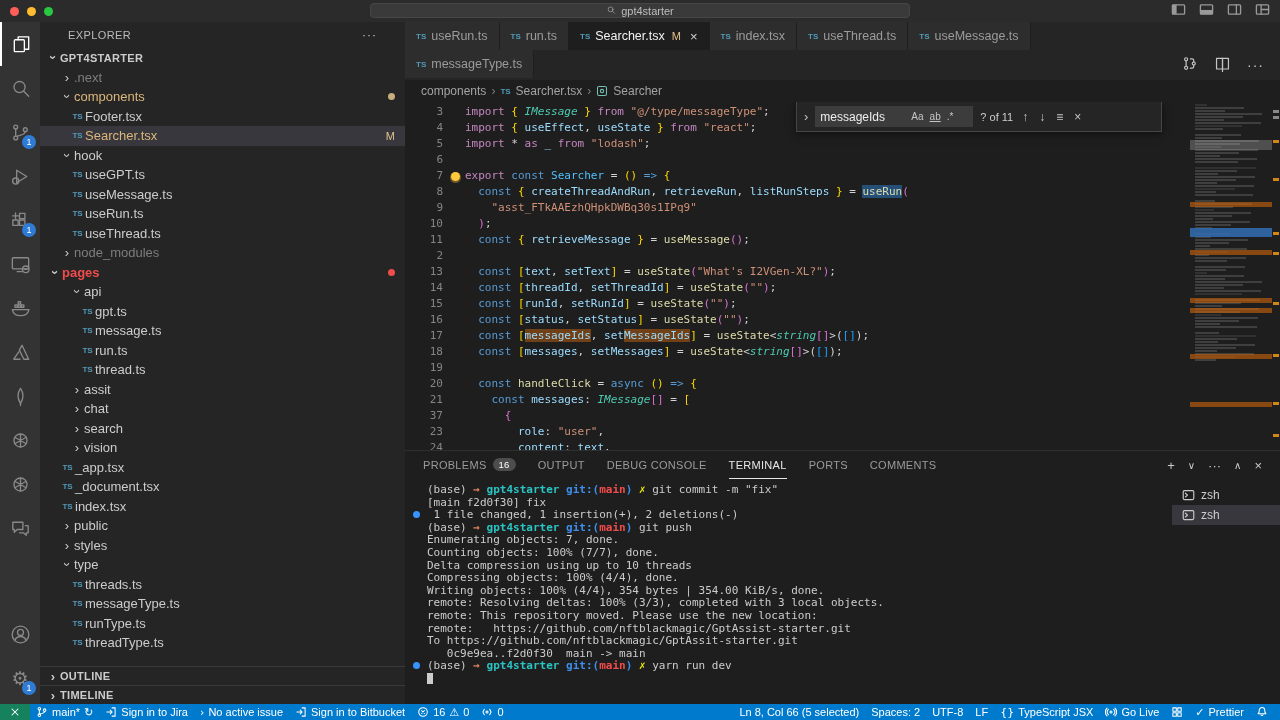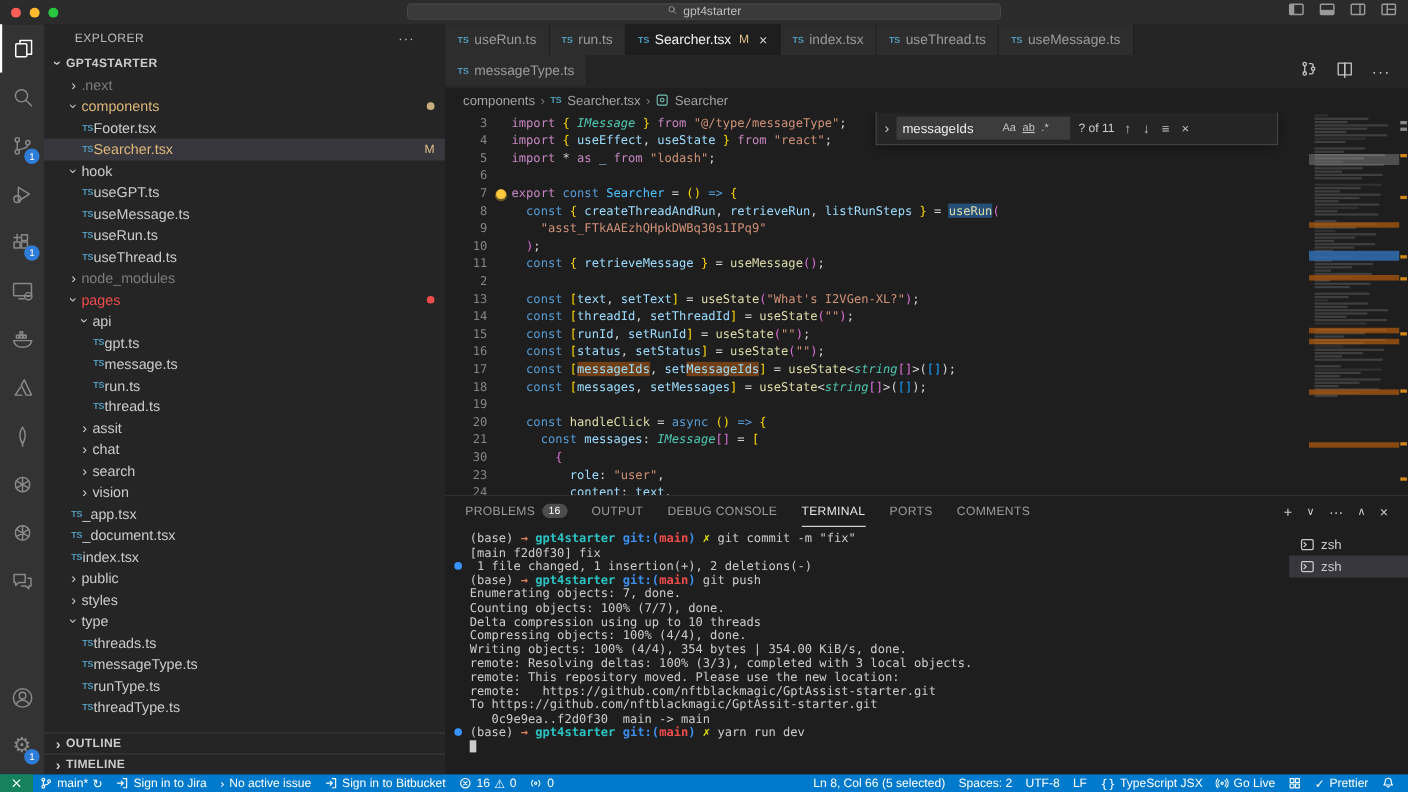--- a/index.html
+++ b/index.html
@@ -38,21 +38,21 @@
   .sidebar { width:365px; background:#252526; display:flex; flex-direction:column; flex:0 0 365px; }
   .sb-header { height:26px; display:flex; align-items:center; padding:0 28px; font-size:11px;
     color:#bbbbbb; letter-spacing:.4px; flex:0 0 26px; }
   .sb-header .more { margin-left:auto; color:#c5c5c5; letter-spacing:1px; font-size:12px; }
   .tree { flex:1; overflow:hidden; font-size:13px; color:#cccccc; }
   .trow { height:19.5px; display:flex; align-items:center; padding-right:10px; cursor:pointer; }
   .trow.root { font-weight:bold; font-size:11px; padding-left:6px; letter-spacing:.3px; }
   .trow.selrow { background:#37373d; }
   .chev { width:14px; display:inline-block; text-align:center; color:#cccccc; font-size:13px; flex:0 0 14px; }
   .chev.exp { transform:rotate(90deg); }
-  .ts-ico { color:#519aba; font-size:8px; font-weight:bold; width:15px; text-align:right; flex:0 0 15px;
+  .ts-ico { color:#519aba; font-size:8px; font-weight:bold; width:15px; text-align:center; flex:0 0 15px;
     font-family:"Liberation Sans",sans-serif; }
   .tlbl { white-space:nowrap; }
   .c-ignored { color:#7d7d7d; }
   .c-modified { color:#dcb67a; }
   .c-error { color:#f14c4c; }
   .dotb { width:7px; height:7px; border-radius:50%; margin-left:auto; background:#cccccc; }
   .dotb.c-modified { background:#c8ae7d; }
   .dotb.c-error { background:#f14c4c; }
   .mb { margin-left:auto; color:#e2c08d; font-size:11px; }
   .sections { flex:0 0 38px; }
@@ -337,21 +337,21 @@
             <span class="tlbl">useRun.ts</span>
           </div>
           <div class="trow" style="padding-left: 30px;">
             <span class="ts-ico">TS</span>
             <span class="tlbl">useThread.ts</span>
           </div>
           <div class="trow" style="padding-left: 20px;">
             <span class="chev">›</span>
             <span class="tlbl c-ignored">node_modules</span>
           </div>
-          <div class="trow" style="padding-left: 20px;">
+          <div class="trow" style="padding-left: 8px; font-weight: bold;">
             <span class="chev exp">›</span>
             <span class="tlbl c-error">pages</span>
             <span class="dotb c-error"></span>
           </div>
           <div class="trow" style="padding-left: 30px;">
             <span class="chev exp">›</span>
             <span class="tlbl">api</span>
           </div>
           <div class="trow" style="padding-left: 40px;">
             <span class="ts-ico">TS</span>
@@ -519,21 +519,21 @@
             <div class="cl"><span class="ln">2</span><span class="ct"></span></div>
             <div class="cl"><span class="ln">13</span><span class="ct"><span class="st">  const </span><span class="b1">[</span><span class="var">text</span><span class="pn">, </span><span class="var">setText</span><span class="b1">]</span><span class="pn"> = </span><span class="fn">useState</span><span class="b2">(</span><span class="str">"What's I2VGen-XL?"</span><span class="b2">)</span><span class="pn">;</span></span></div>
             <div class="cl"><span class="ln">14</span><span class="ct"><span class="st">  const </span><span class="b1">[</span><span class="var">threadId</span><span class="pn">, </span><span class="var">setThreadId</span><span class="b1">]</span><span class="pn"> = </span><span class="fn">useState</span><span class="b2">(</span><span class="str">""</span><span class="b2">)</span><span class="pn">;</span></span></div>
             <div class="cl"><span class="ln">15</span><span class="ct"><span class="st">  const </span><span class="b1">[</span><span class="var">runId</span><span class="pn">, </span><span class="var">setRunId</span><span class="b1">]</span><span class="pn"> = </span><span class="fn">useState</span><span class="b2">(</span><span class="str">""</span><span class="b2">)</span><span class="pn">;</span></span></div>
             <div class="cl"><span class="ln">16</span><span class="ct"><span class="st">  const </span><span class="b1">[</span><span class="var">status</span><span class="pn">, </span><span class="var">setStatus</span><span class="b1">]</span><span class="pn"> = </span><span class="fn">useState</span><span class="b2">(</span><span class="str">""</span><span class="b2">)</span><span class="pn">;</span></span></div>
             <div class="cl"><span class="ln">17</span><span class="ct"><span class="st">  const </span><span class="b1">[</span><span class="var match">messageIds</span><span class="pn">, </span><span class="var">set</span><span class="var match">MessageIds</span><span class="b1">]</span><span class="pn"> = </span><span class="fn">useState</span><span class="pn">&lt;</span><span class="ty">string</span><span class="b2">[]</span><span class="pn">&gt;(</span><span class="b3">[]</span><span class="pn">);</span></span></div>
             <div class="cl"><span class="ln">18</span><span class="ct"><span class="st">  const </span><span class="b1">[</span><span class="var">messages</span><span class="pn">, </span><span class="var">setMessages</span><span class="b1">]</span><span class="pn"> = </span><span class="fn">useState</span><span class="pn">&lt;</span><span class="ty">string</span><span class="b2">[]</span><span class="pn">&gt;(</span><span class="b3">[]</span><span class="pn">);</span></span></div>
             <div class="cl"><span class="ln">19</span><span class="ct"></span></div>
             <div class="cl"><span class="ln">20</span><span class="ct"><span class="st">  const </span><span class="fn">handleClick</span><span class="pn"> = </span><span class="st">async </span><span class="b1">()</span><span class="st"> =&gt; </span><span class="b1">{</span></span></div>
             <div class="cl"><span class="ln">21</span><span class="ct"><span class="st">    const </span><span class="var">messages</span><span class="pn">: </span><span class="ty">IMessage</span><span class="b2">[]</span><span class="pn"> = </span><span class="b1">[</span></span></div>
-            <div class="cl"><span class="ln">30</span><span class="ct"><span class="b2">      {</span></span></div>
+            <div class="cl"><span class="ln">37</span><span class="ct"><span class="b2">      {</span></span></div>
             <div class="cl"><span class="ln">23</span><span class="ct"><span class="var">        role</span><span class="pn">: </span><span class="str">"user"</span><span class="pn">,</span></span></div>
             <div class="cl"><span class="ln">24</span><span class="ct"><span class="var">        content</span><span class="pn">: </span><span class="var">text</span><span class="pn">,</span></span></div>
           </div>
 
         <div class="findw">
           <span class="fchev">›</span>
           <div class="find-box">
             <input value="messageIds" style="">
             <span class="fopt">Aa</span>
             <span class="fopt u">ab</span>

